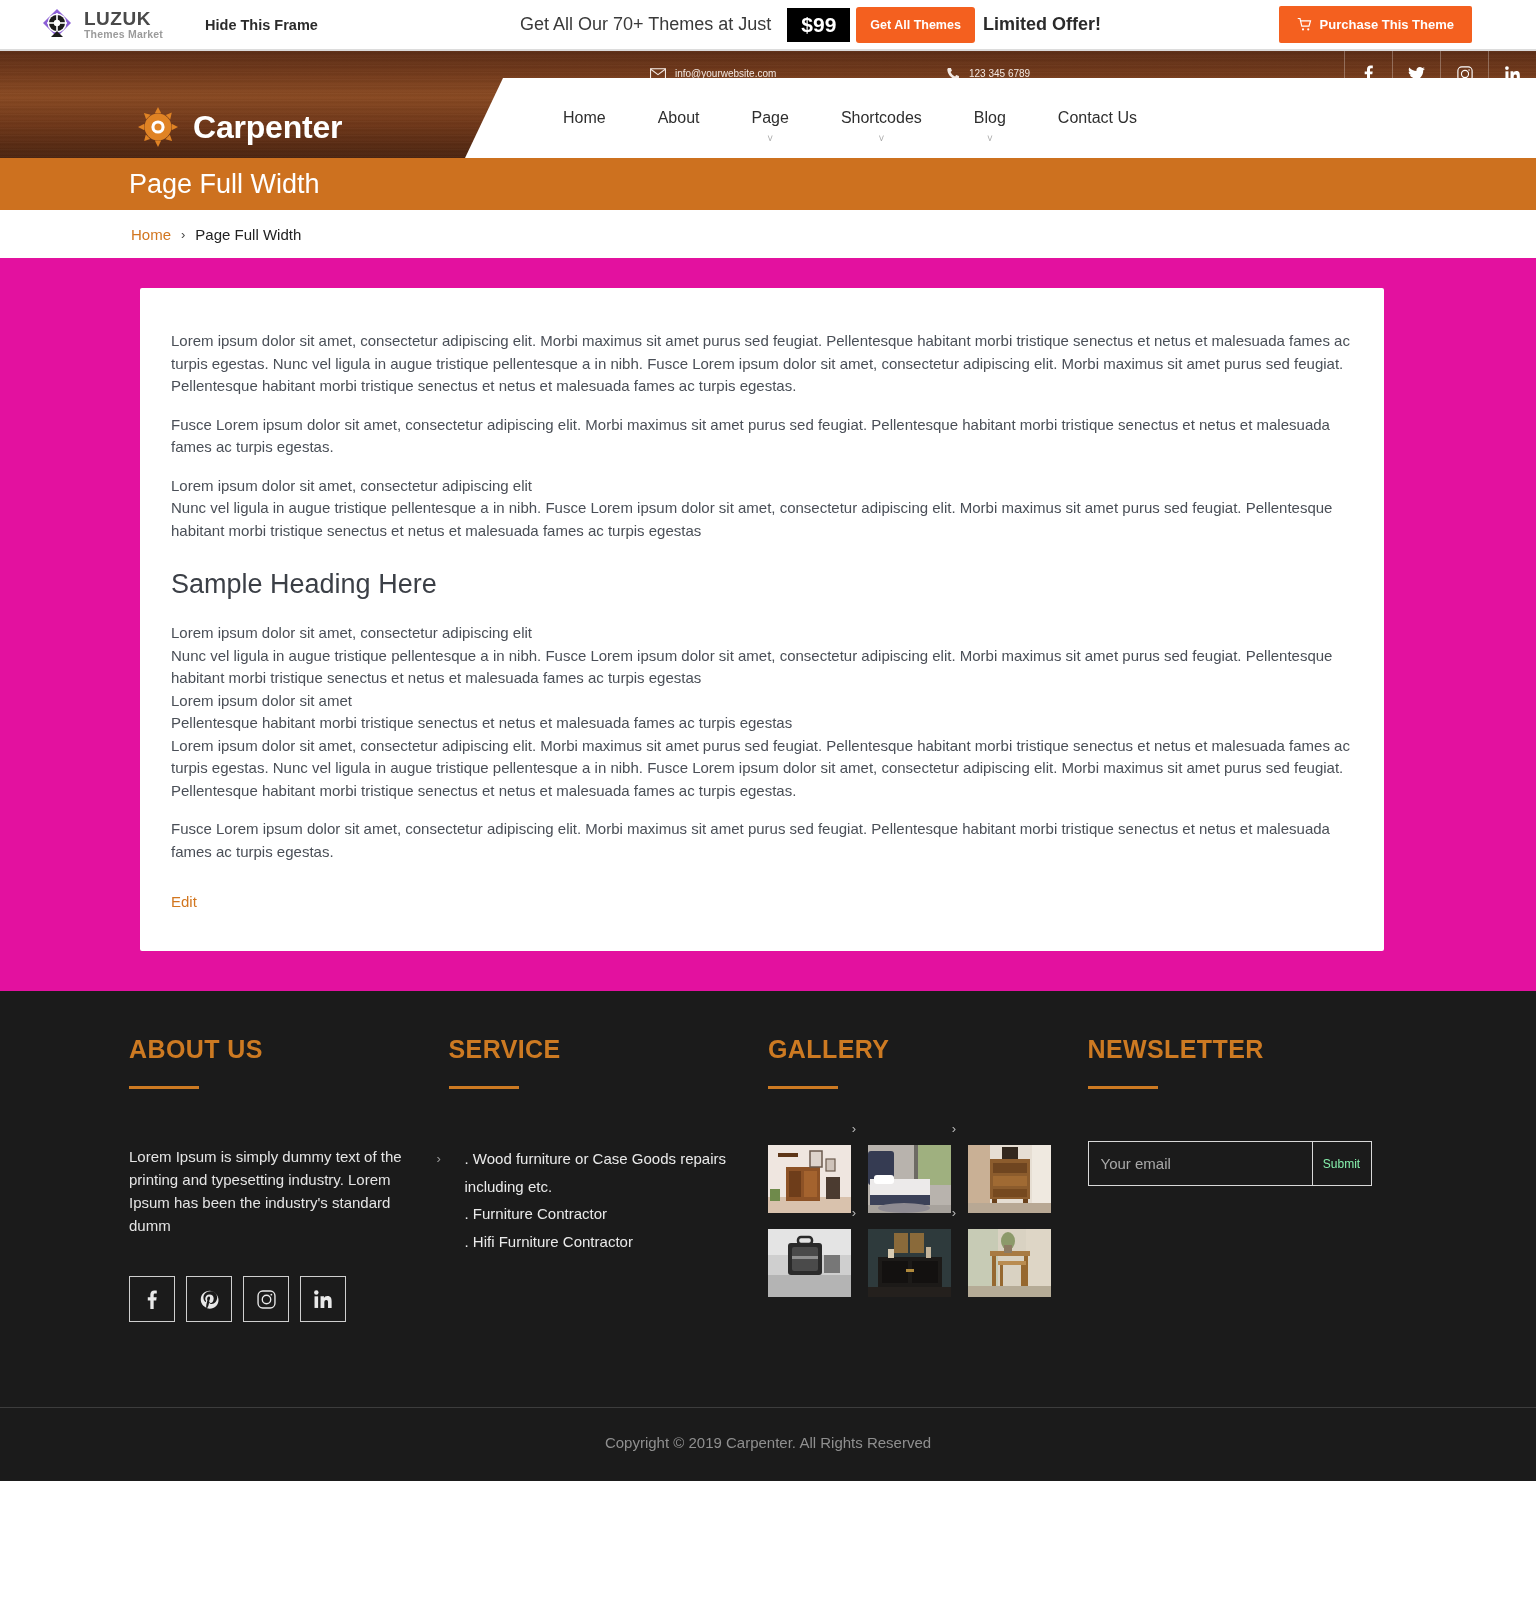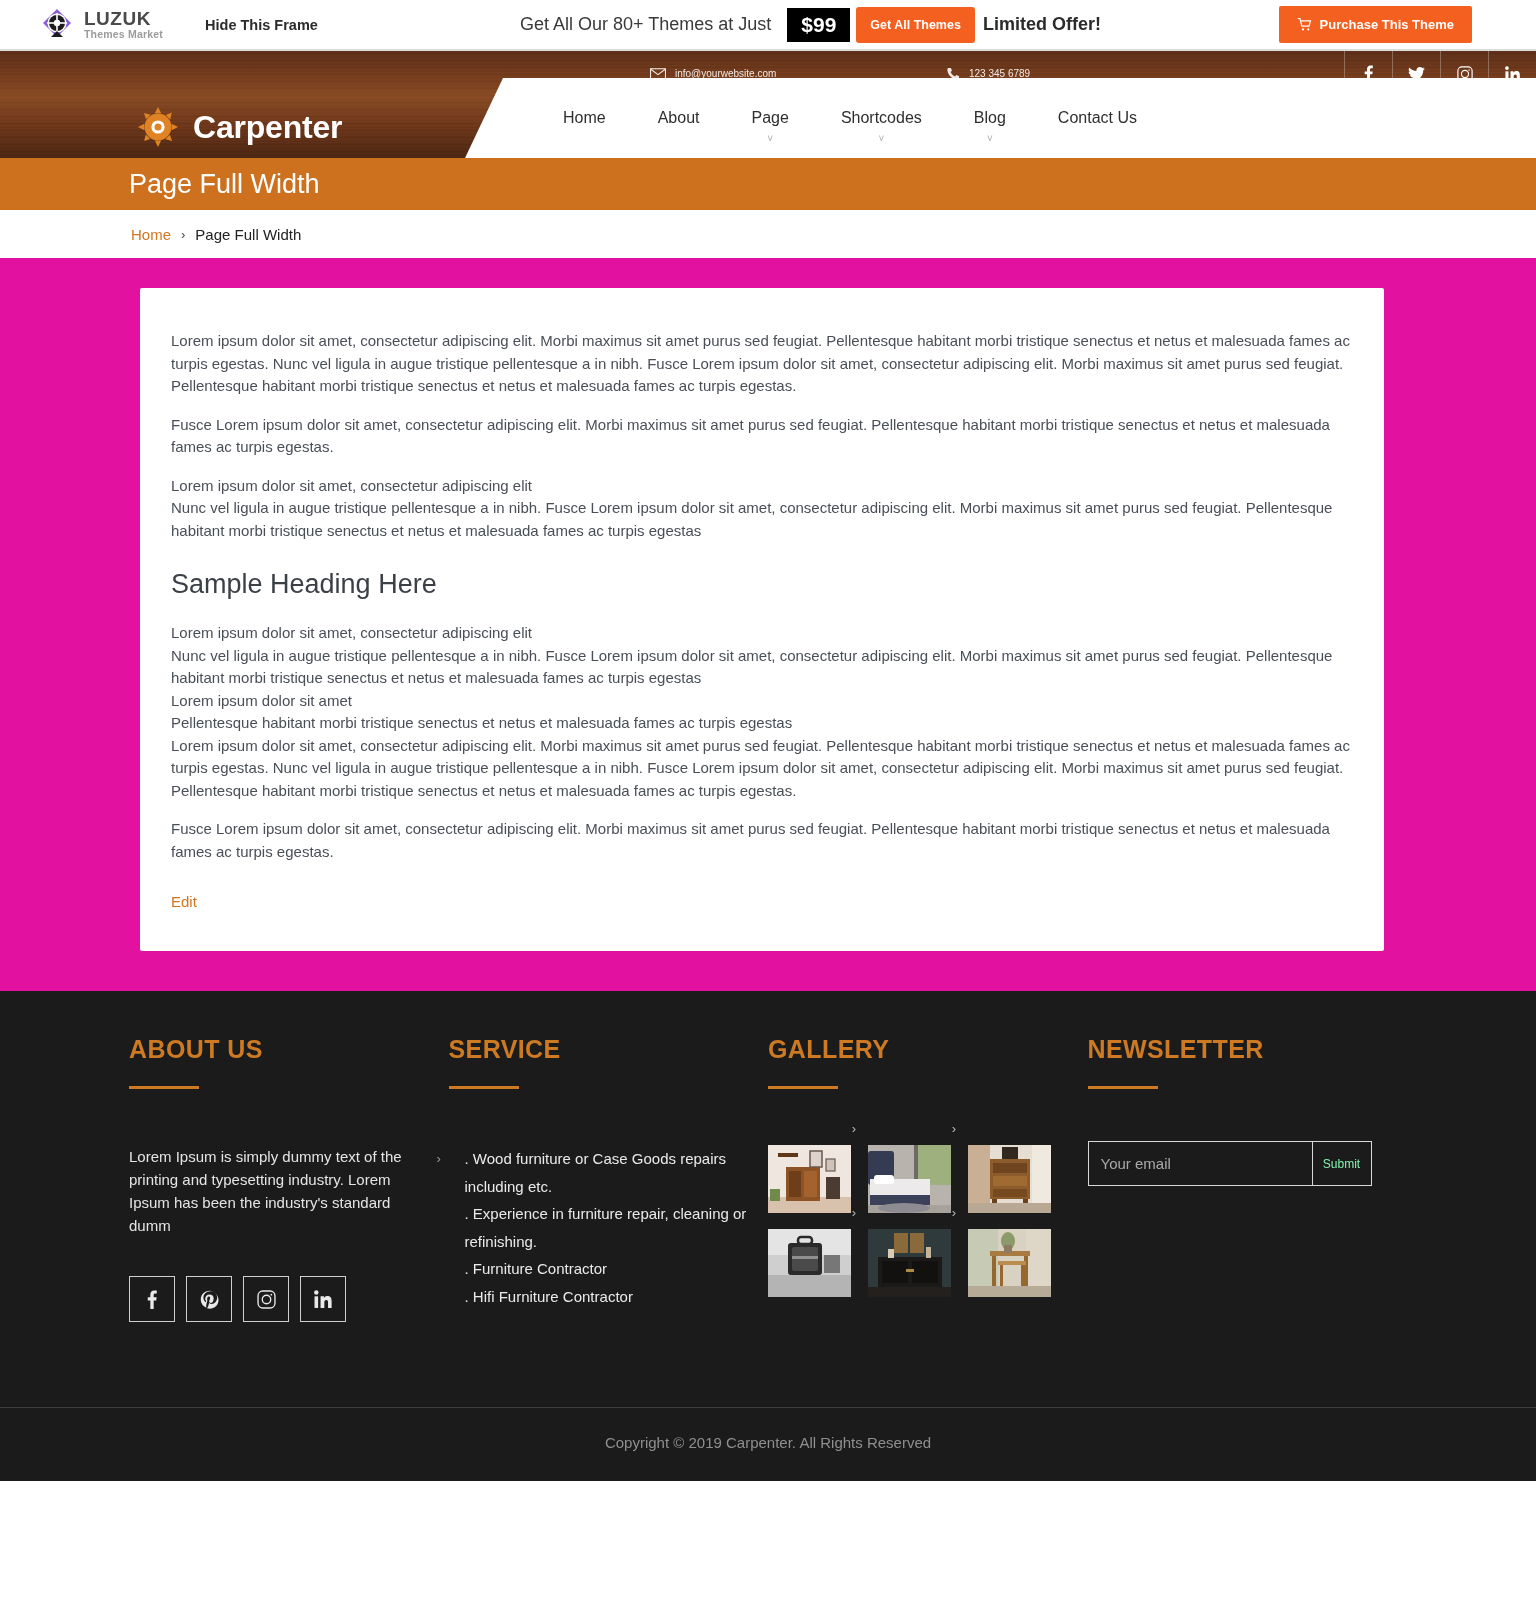--- a/index.html
+++ b/index.html
@@ -393,21 +393,21 @@
     </span>
     <span class="luzuk-text">
       <span class="l1">LUZUK</span>
       <span class="l2">Themes Market</span>
     </span>
   </div>
 
   <span class="hide-frame">Hide This Frame</span>
 
   <div class="promo-center">
-    <span class="promo-text">Get All Our 80+ Themes at Just</span>
+    <span class="promo-text">Get All Our 70+ Themes at Just</span>
     <span class="promo-price">$99</span>
     <button class="promo-btn">Get All Themes</button>
     <span class="promo-limited">Limited Offer!</span>
   </div>
 
   <button class="purchase-btn">
     <span>
       <svg width="15" height="15" viewBox="0 0 20 20" fill="none" stroke="#fff" stroke-width="1.6">
         <path d="M1 2h3l2.4 10.2h9.6l2-7H5.2"></path>
         <circle cx="8" cy="16.5" r="1.4" fill="#fff" stroke="none"></circle>
@@ -584,23 +584,20 @@
 
     <div class="fcol service">
       <h3>SERVICE</h3>
       <div class="rule"></div>
       <ul class="service-list">
         <li>
           <span class="chev">›</span>
           <span>. Wood furniture or Case Goods repairs including etc.</span>
         </li>
         <li>
-          <span>. Experience in furniture repair, cleaning or refinishing.</span>
-        </li>
-        <li>
           <span>. Furniture Contractor</span>
         </li>
         <li>
           <span>. Hifi Furniture Contractor</span>
         </li>
       </ul>
     </div>
 
     <div class="fcol gallery">
       <h3>GALLERY</h3>

